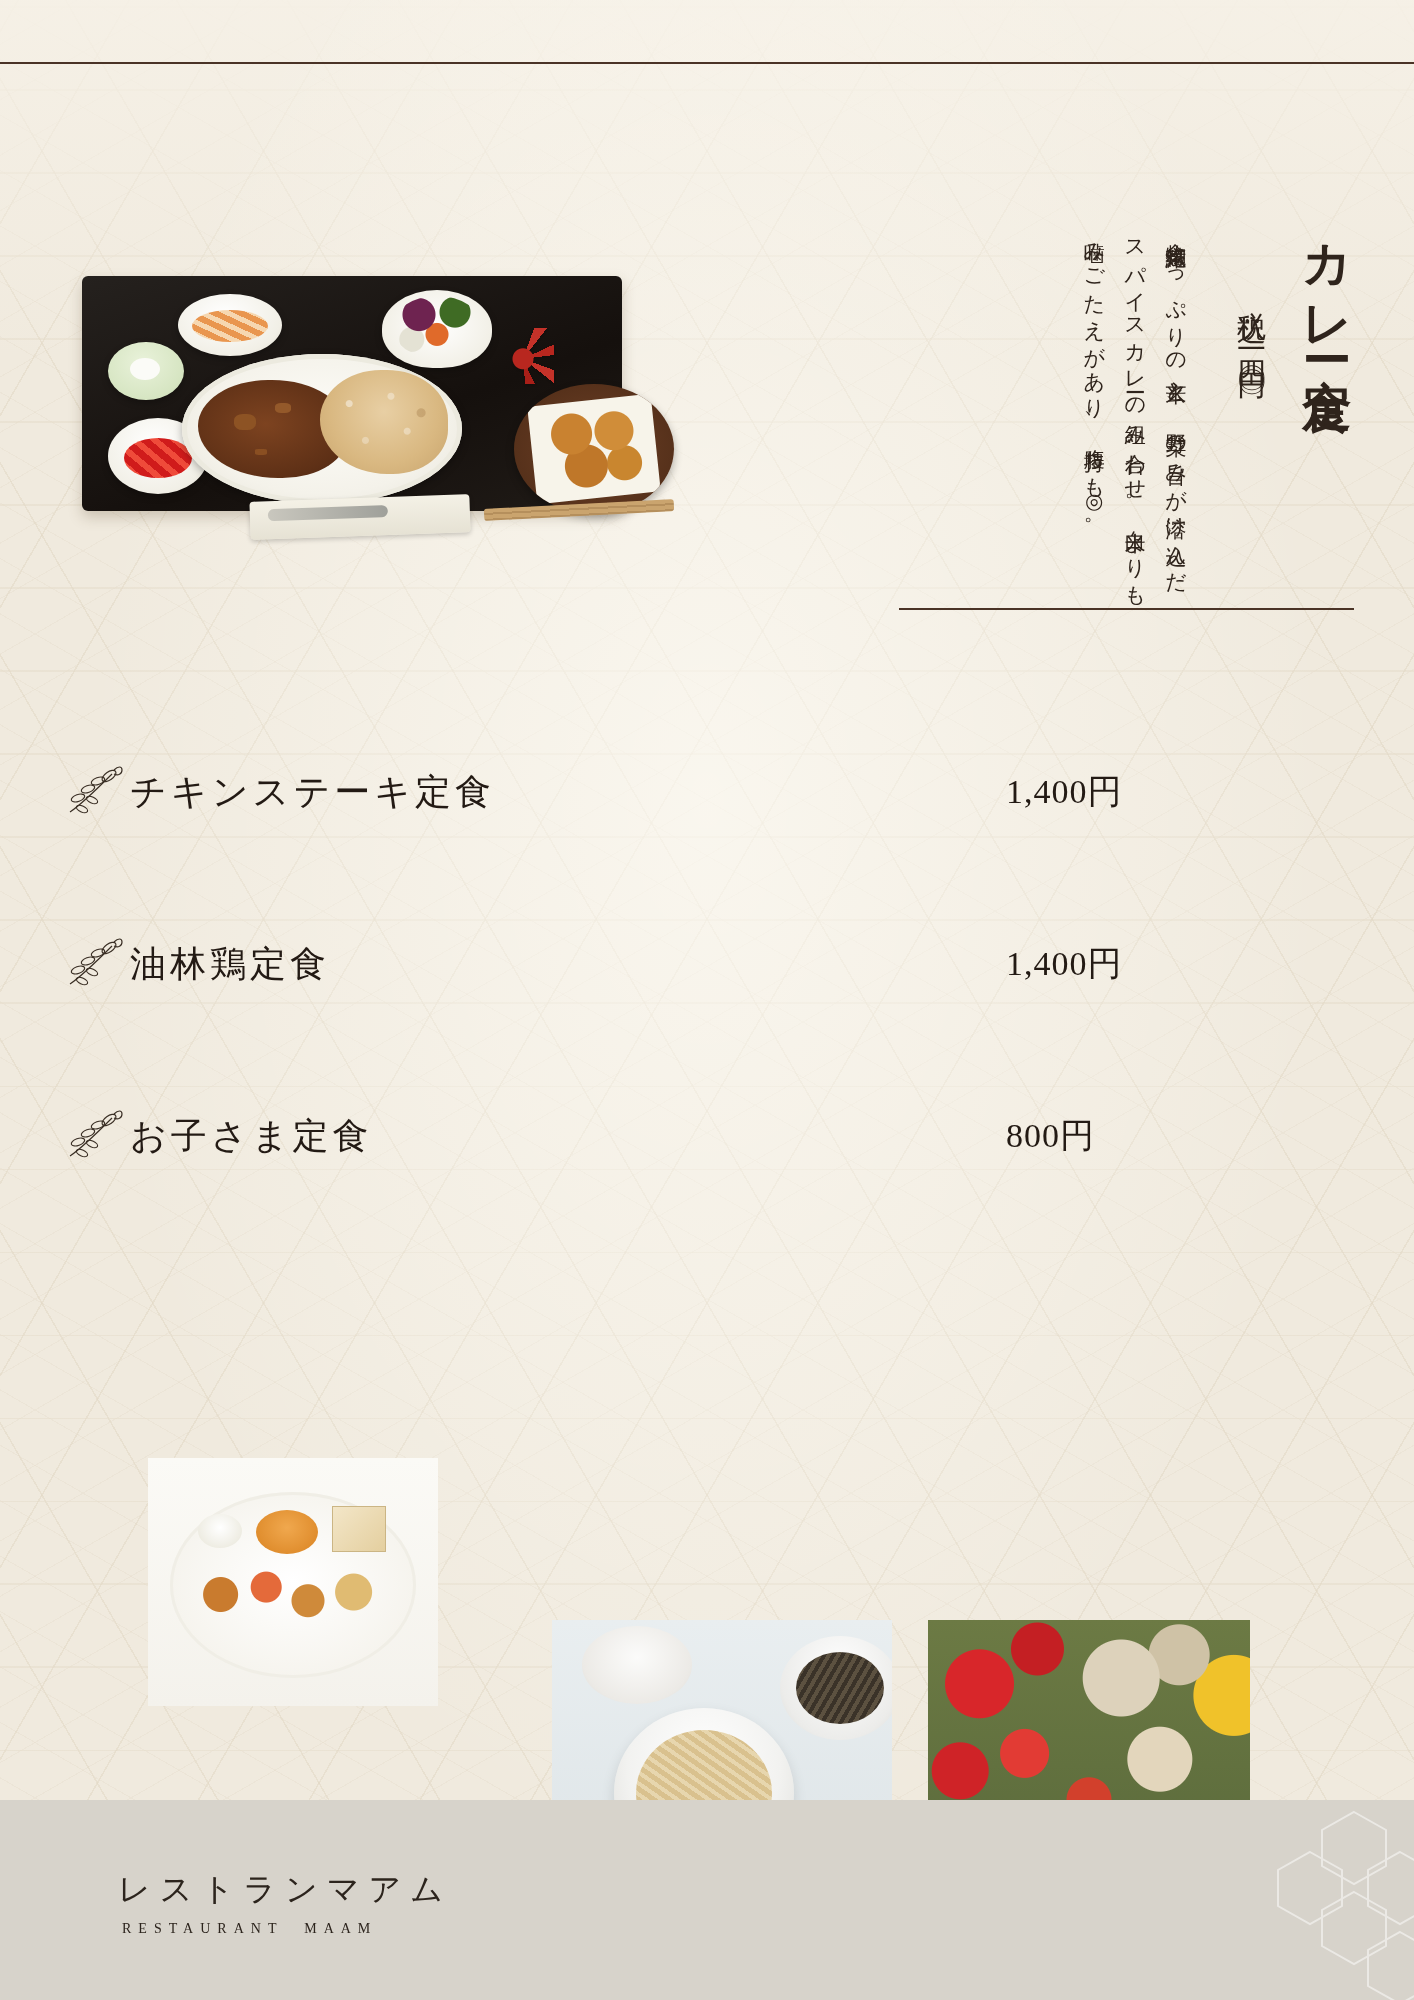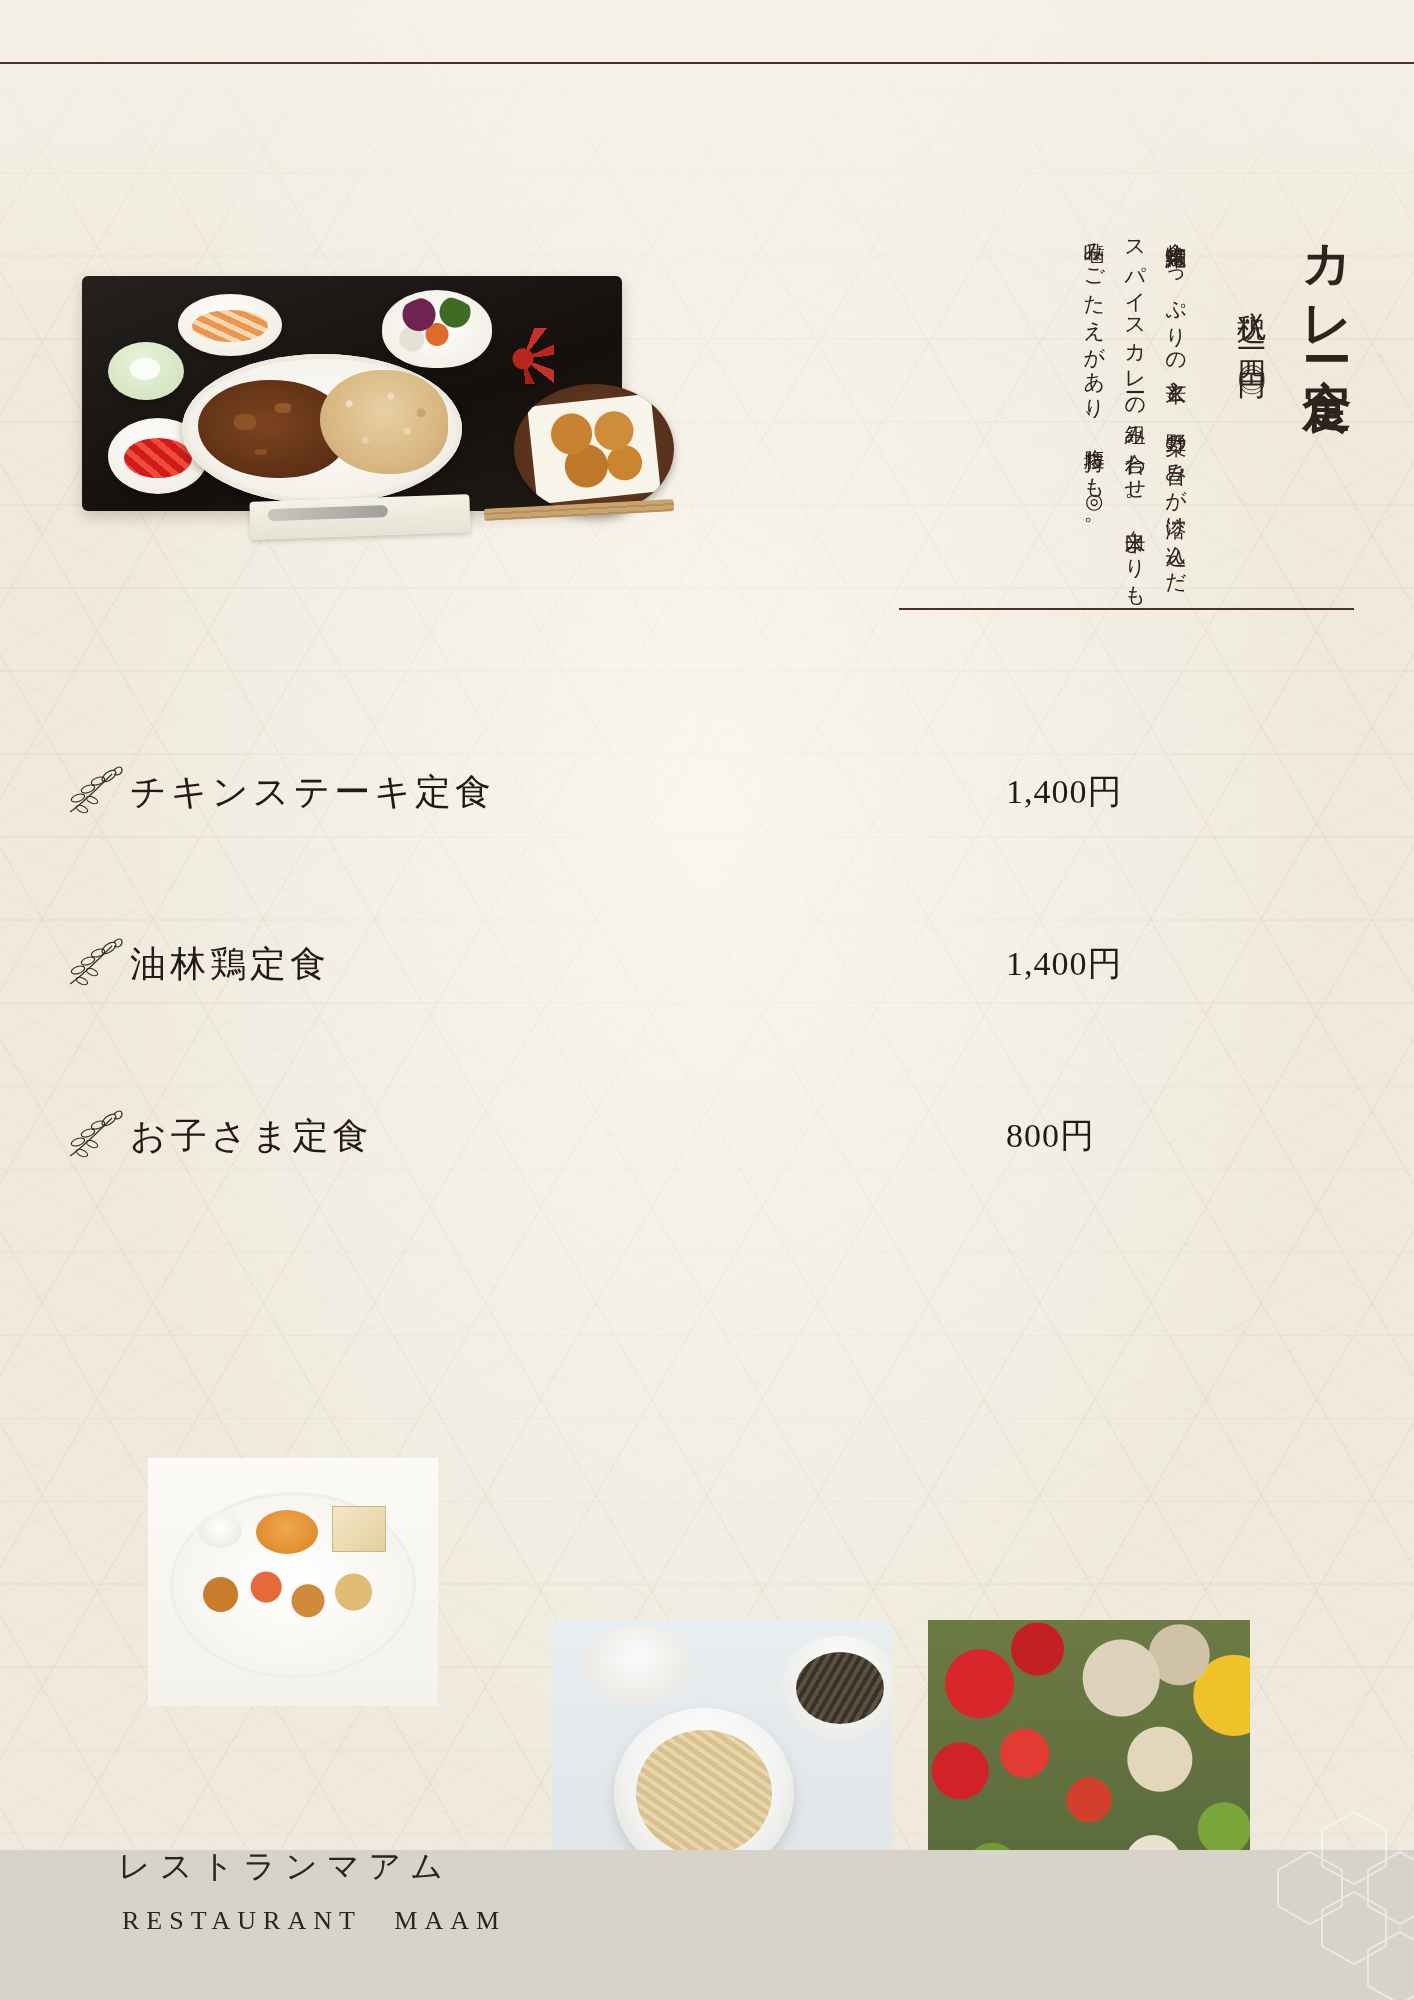--- a/index.html
+++ b/index.html
@@ -352,42 +352,42 @@
       radial-gradient(circle at 46% 90%, #74a437 0 24px, transparent 25px),
       radial-gradient(circle at 70% 84%, #e8e2cf 0 28px, transparent 29px),
       radial-gradient(circle at 92% 72%, #7aa53b 0 26px, transparent 27px),
       linear-gradient(180deg,#6c7a44 0%, #58683a 100%);
   }
 
   
   #footer {
     position:absolute;
     left:0; right:0; bottom:0;
-    height: 150px;
+    height: 200px;
     background:#d7d3cb;
   }
   #footer-hex {
     position:absolute;
     right:0; bottom:0; width: 260px; height: 200px;
     opacity:.5;
   }
   #brand {
     position:absolute;
     left: 118px;
     bottom: 62px;
     color:#2c241d;
   }
   #brand-jp {
     font-size: 32px;
     letter-spacing: 9px;
   }
   #brand-en {
-    font-size: 26px;
+    font-size: 14px;
     letter-spacing: 7px;
-    margin-top: 14px;
+    margin-top: 8px;
     margin-left: 4px;
   }
 </style>
 </head>
 <body>
 
 <div id="page">
   <div id="pattern"></div>
   <div id="vignette"></div>
 

